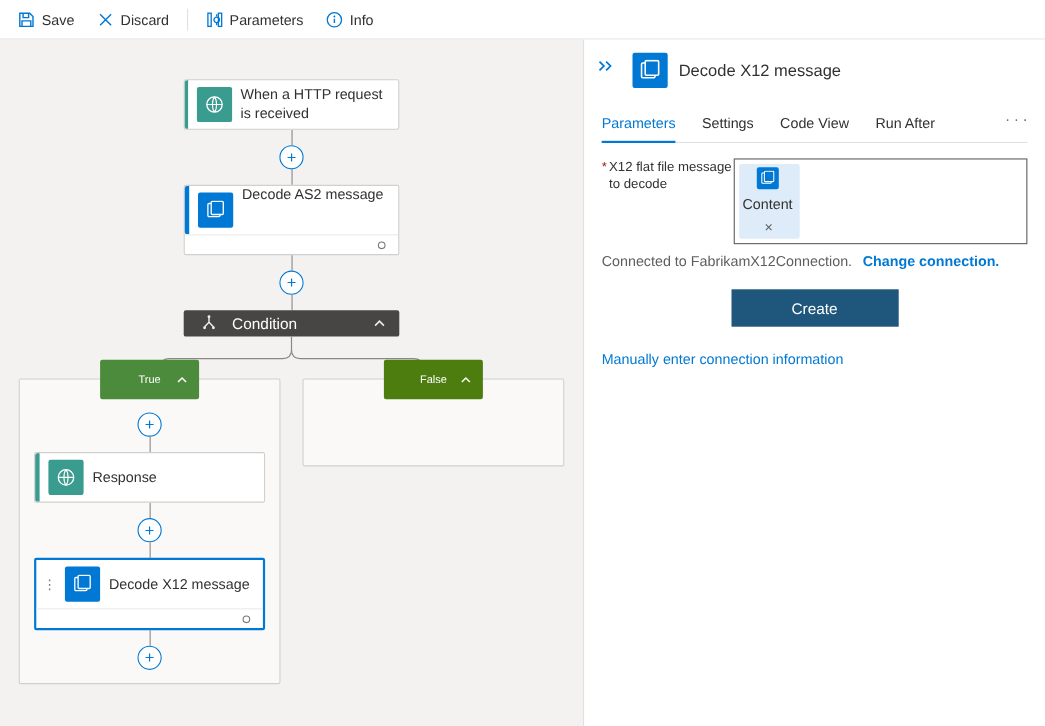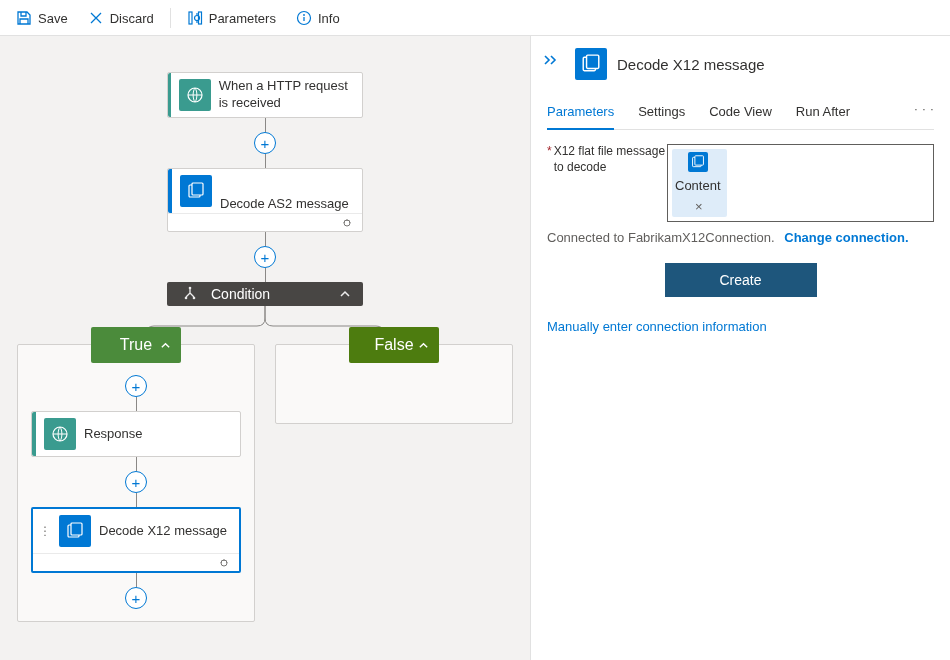--- a/index.html
+++ b/index.html
@@ -36,21 +36,21 @@
   
   .cond { width: 196px; height: 24px; background: #484644; color: #fff; display: flex; align-items: center; border-radius: 2px; }
   .cond .cicon { width: 22px; height: 22px; margin: 0 10px 0 12px; display:flex; align-items:center; justify-content:center; opacity:.9; }
   .cond .ctitle { flex: 1; font-size: 14px; }
   .cond .chev { margin-right: 12px; opacity: .9; }
 
   
   .branches { display: flex; gap: 20px; margin-top: 0; position: relative; }
 
   .branch-box { border: 1px solid #d2d0ce; background: #faf9f8; border-radius: 2px; width: 238px; padding-top: 0; position: relative; }
-  .branch-head { height: 36px; color: #fff; display: flex; align-items: center; justify-content: center; font-size: 16px; position: absolute; top: -18px; width: 90px; border-radius: 2px; }
+  .branch-head { height: 36px; color: #fff; display: flex; align-items: center; justify-content: center; font-size: 10px; position: absolute; top: -18px; width: 90px; border-radius: 2px; }
   .branch-head .chev { position: absolute; right: 10px; }
   .true-box .branch-head { background: #4b8b3b; left: 50%; transform: translateX(-50%); }
   .false-box .branch-head { background: #4d7c0f; left: 50%; transform: translateX(-50%); }
   .true-box, .false-box { padding-top: 30px; padding-bottom: 12px; min-height: 80px; }
 
   .branch-body { display: flex; flex-direction: column; align-items: center; }
   .node-resp { width: 210px; }
   .node-resp .stripe { background: #3a9b8f; }
   .node-resp .nicon { background: #3a9b8f; }
 
@@ -148,21 +148,21 @@
         </div>
         <div class="ntitle">When a HTTP request is received</div>
       </div>
 
       <div class="conn-line"></div>
       <div class="add-btn">+</div>
       <div class="conn-line"></div>
 
       <div style="width:196px">
         <div class="node node-as2" style="flex-wrap:wrap;padding:0">
-          <div style="display:flex;align-items:flex-end;width:100%">
+          <div style="display:flex;align-items:flex-start;width:100%">
             <div class="stripe" style="height:44px"></div>
             <div class="nicon">
               <svg width="18" height="18" viewBox="0 0 18 18">
                   <rect x="2" y="3" width="11" height="12" rx="1" fill="none" stroke="#fff" stroke-width="1.2"></rect>
                   <rect x="5" y="1" width="11" height="12" rx="1" fill="#0078d4" stroke="#fff" stroke-width="1.2"></rect>
                 </svg>
             </div>
             <div class="ntitle">Decode AS2 message</div>
           </div>
           <div class="link-strip">

